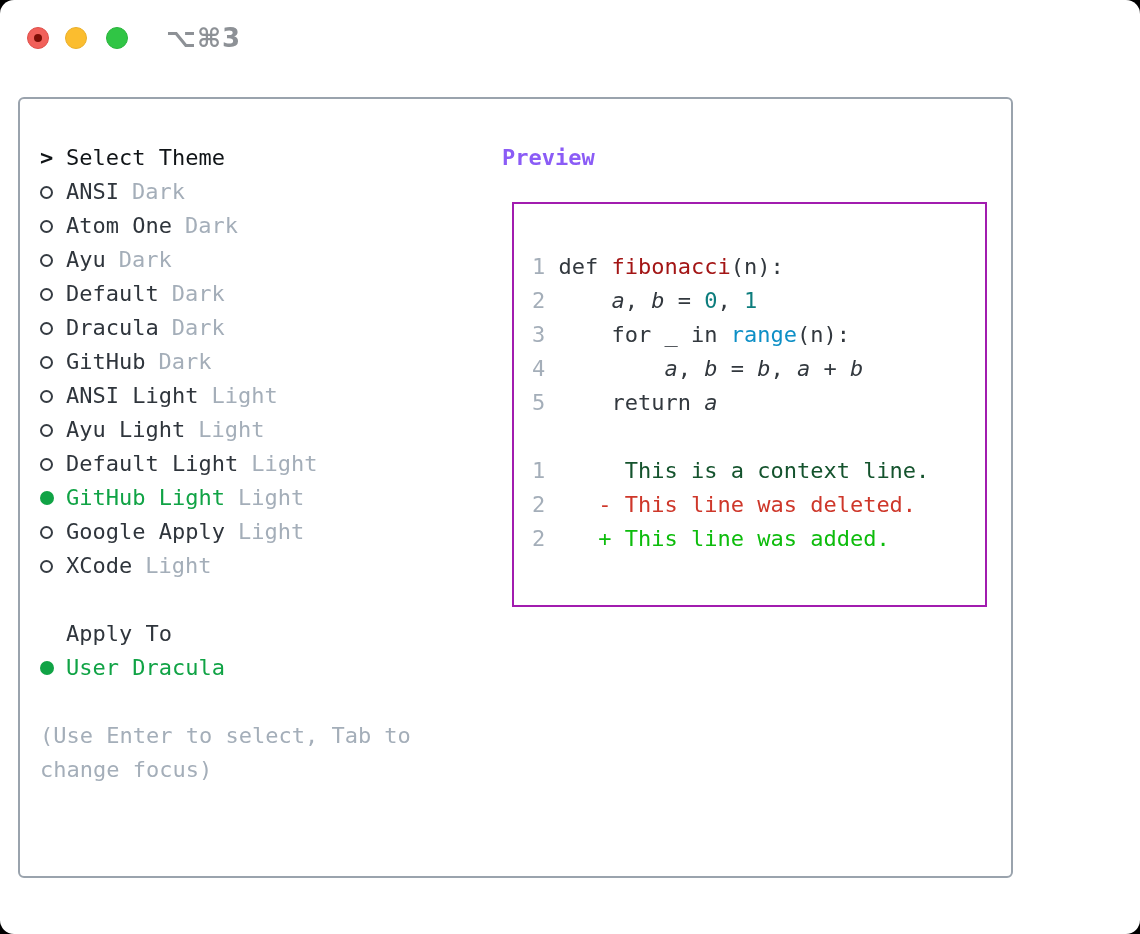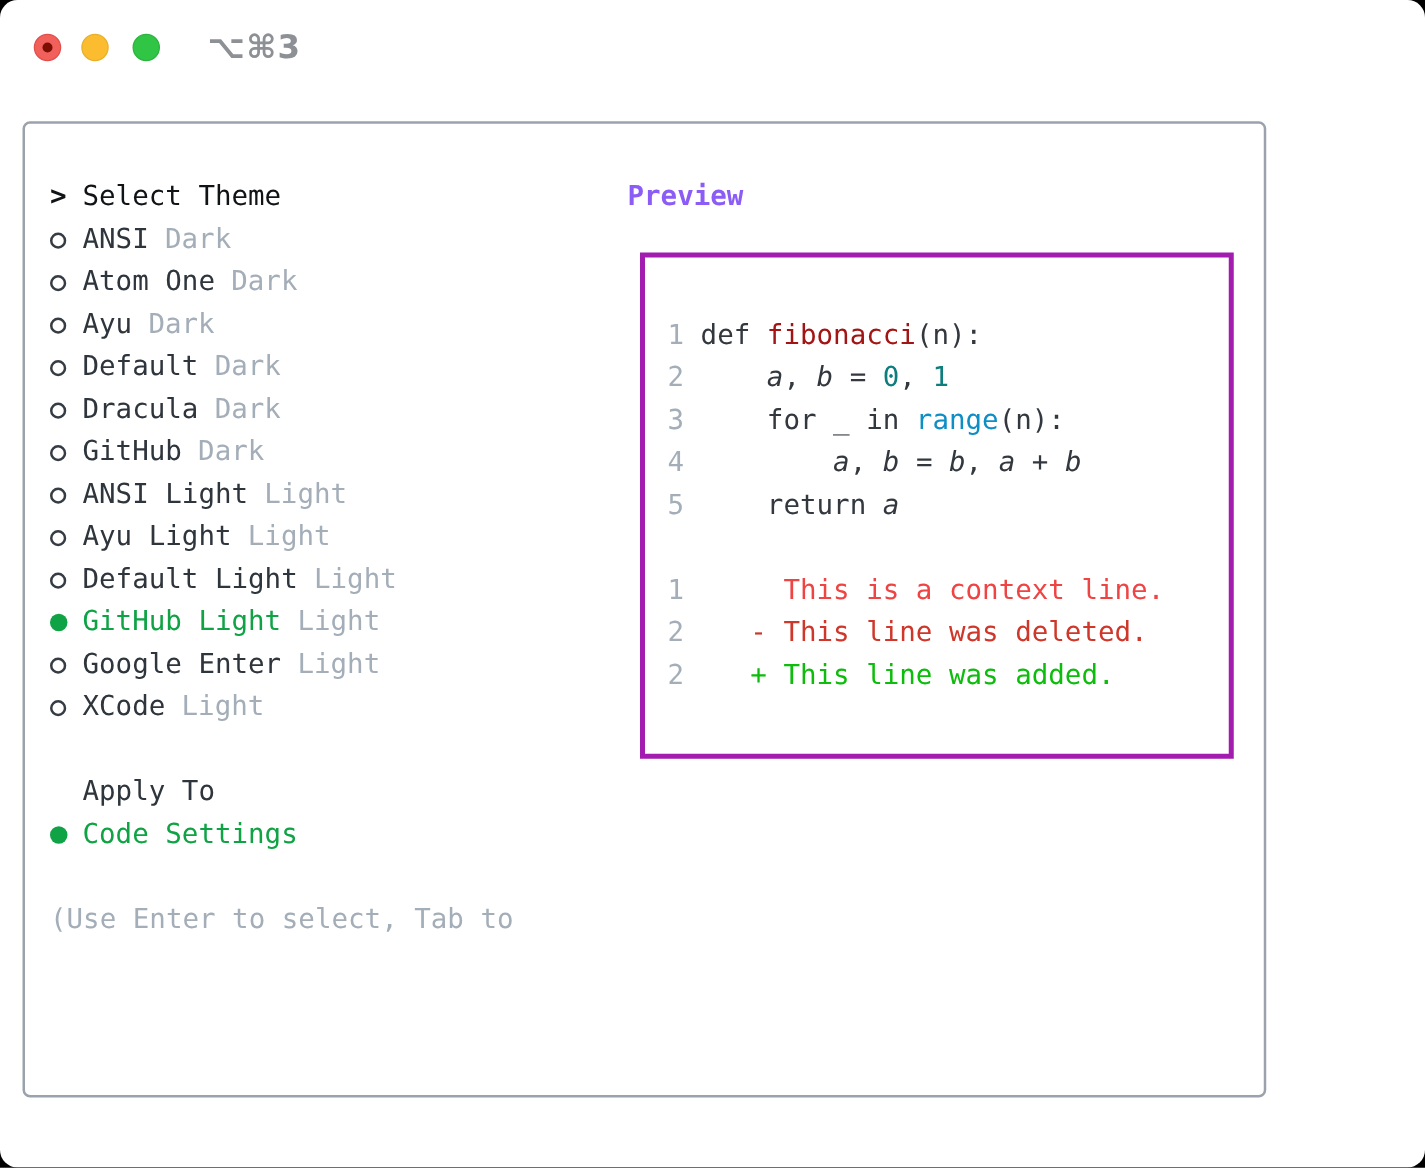--- a/index.html
+++ b/index.html
@@ -32,31 +32,31 @@
   .marker{font-weight:bold;color:#101417;}
   .hdr{font-weight:normal;color:#101417;}
   .name{color:#2f353c;}
   .name.sel{color:#10a345;}
   .tag{color:#a4aeb9;margin-left:13px;}
   .hint{color:#a4aeb9;height:34px;line-height:34px;white-space:pre;}
   
   .preview-title{position:absolute;left:482px;top:42px;height:34px;line-height:34px;font-size:22px;font-weight:bold;color:#8b5cf6;}
   .preview-box{
     position:absolute;left:492px;top:103px;width:475px;height:405px;
-    border:4px solid #a21caf;box-sizing:border-box;background:#fff;
+    border:2px solid #a21caf;box-sizing:border-box;background:#fff;
     padding:46px 10px 0 18px;font-size:22px;line-height:34px;
   }
   .pline{height:34px;line-height:34px;white-space:pre;}
   .ln{color:#a4aeb9;}
   .tok-code{color:#32383e;}
   .tok-function{color:#a31515;}
   .tok-number{color:#0d7d7d;}
   .tok-builtin{color:#0d8fc6;}
   .tok-variable{color:#32383e;font-style:italic;}
-  .tok-context{color:#ef4444;}
+  .tok-context{color:#14532d;}
   .tok-deleted{color:#ce372a;text-align:center;}
   .tok-added{color:#0dbc0c;text-align:center;}
 </style>
 </head>
 <body>
 
 <div class="window">
 
   <span class="light red"></span>
   <span class="light yellow"></span>
@@ -75,38 +75,39 @@
           <div class="row"><span class="bullet"><i class="circle"></i></span><span class="name">ANSI</span><span class="tag">Dark</span></div>
           <div class="row"><span class="bullet"><i class="circle"></i></span><span class="name">Atom One</span><span class="tag">Dark</span></div>
           <div class="row"><span class="bullet"><i class="circle"></i></span><span class="name">Ayu</span><span class="tag">Dark</span></div>
           <div class="row"><span class="bullet"><i class="circle"></i></span><span class="name">Default</span><span class="tag">Dark</span></div>
           <div class="row"><span class="bullet"><i class="circle"></i></span><span class="name">Dracula</span><span class="tag">Dark</span></div>
           <div class="row"><span class="bullet"><i class="circle"></i></span><span class="name">GitHub</span><span class="tag">Dark</span></div>
           <div class="row"><span class="bullet"><i class="circle"></i></span><span class="name">ANSI Light</span><span class="tag">Light</span></div>
           <div class="row"><span class="bullet"><i class="circle"></i></span><span class="name">Ayu Light</span><span class="tag">Light</span></div>
           <div class="row"><span class="bullet"><i class="circle"></i></span><span class="name">Default Light</span><span class="tag">Light</span></div>
           <div class="row"><span class="bullet"><i class="circle on"></i></span><span class="name sel">GitHub Light</span><span class="tag">Light</span></div>
-          <div class="row"><span class="bullet"><i class="circle"></i></span><span class="name">Google Enter</span><span class="tag">Light</span></div>
+          <div class="row"><span class="bullet"><i class="circle"></i></span><span class="name">Google Apply</span><span class="tag">Light</span></div>
           <div class="row"><span class="bullet"><i class="circle"></i></span><span class="name">XCode</span><span class="tag">Light</span></div>
         </div>
 
       <div class="row"></div>
 
       <div class="row">
         <span class="bullet"></span>
         <span>Apply To</span>
       </div>
 
       <div id="apply-list">
-          <div class="row"><span class="bullet"><i class="circle on"></i></span><span class="name sel">Code Settings</span></div>
+          <div class="row"><span class="bullet"><i class="circle on"></i></span><span class="name sel">User Dracula</span></div>
         </div>
 
       <div class="row"></div>
 
       <div class="hint">(Use Enter to select, Tab to</div>
+      <div class="hint">change focus)</div>
     </div>
 
     <div class="preview-title">Preview</div>
 
     <div class="preview-box">
       <div id="preview-lines">
           <div class="pline"><span class="ln">1</span><span class="tok-code"> def </span><span class="tok-function">fibonacci</span><span class="tok-code">(n):</span></div>
           <div class="pline"><span class="ln">2</span><span class="tok-code">     </span><span class="tok-variable">a</span><span class="tok-code">, </span><span class="tok-variable">b</span><span class="tok-code"> = </span><span class="tok-number">0</span><span class="tok-code">, </span><span class="tok-number">1</span></div>
           <div class="pline"><span class="ln">3</span><span class="tok-code">     for _ in </span><span class="tok-builtin">range</span><span class="tok-code">(n):</span></div>
           <div class="pline"><span class="ln">4</span><span class="tok-code">         </span><span class="tok-variable">a</span><span class="tok-code">, </span><span class="tok-variable">b</span><span class="tok-code"> = </span><span class="tok-variable">b</span><span class="tok-code">, </span><span class="tok-variable">a</span><span class="tok-code"> + </span><span class="tok-variable">b</span></div>

